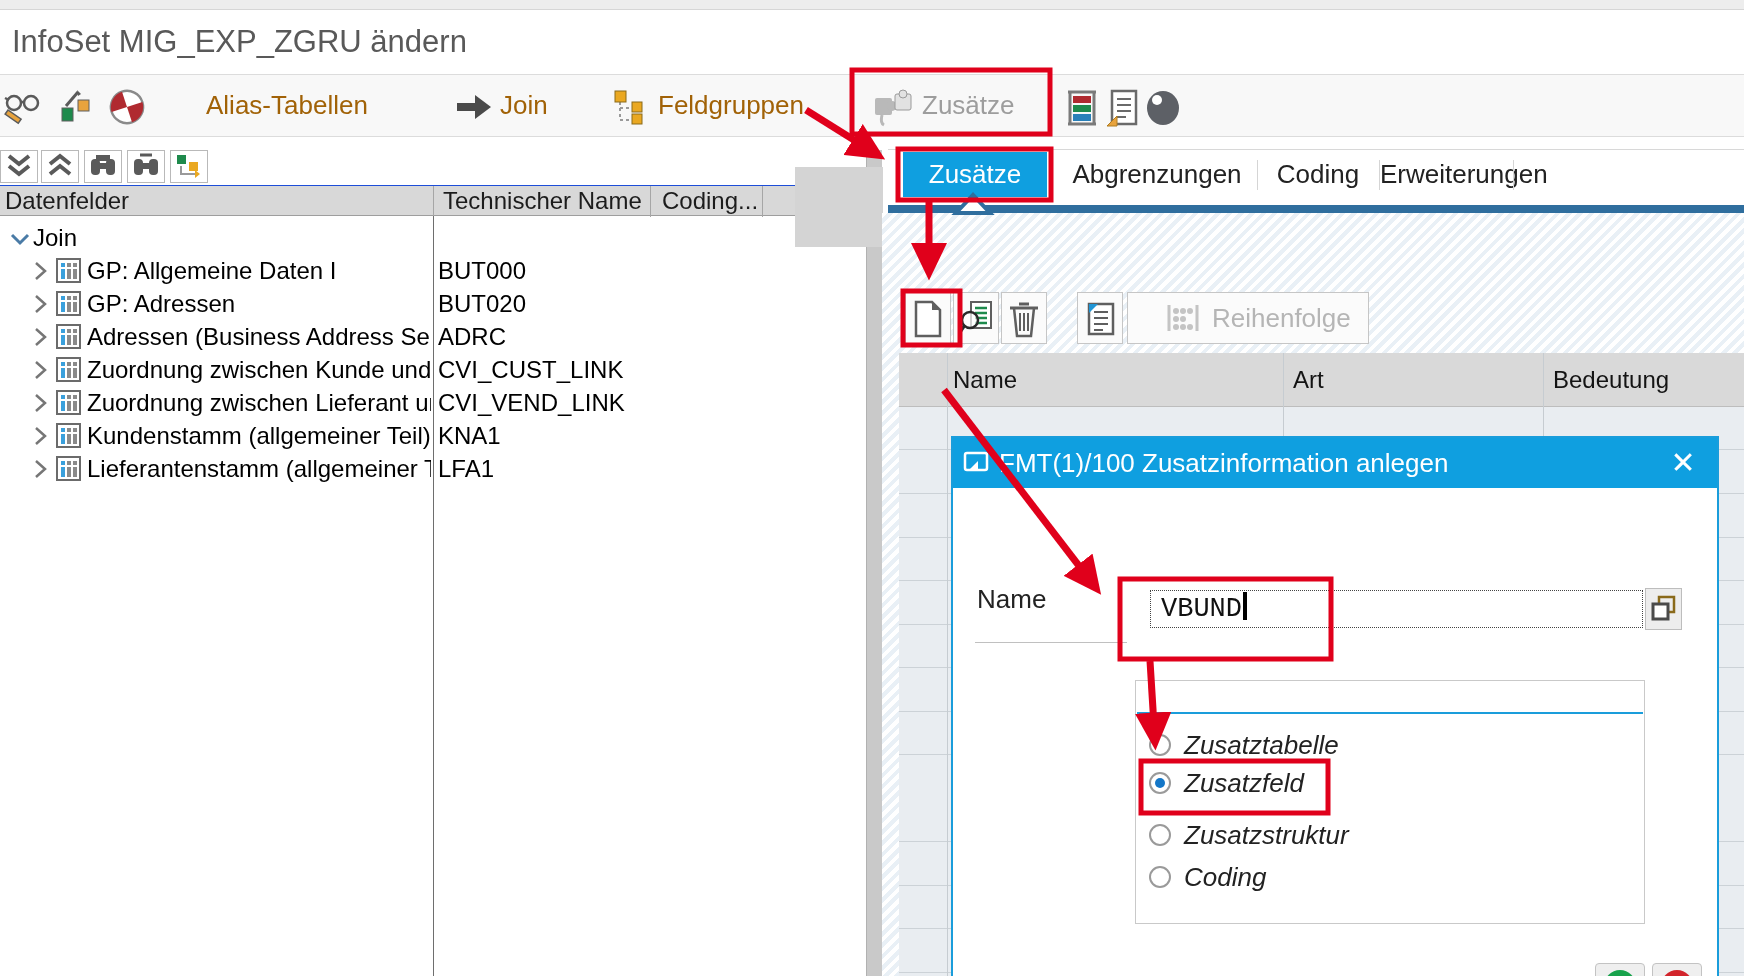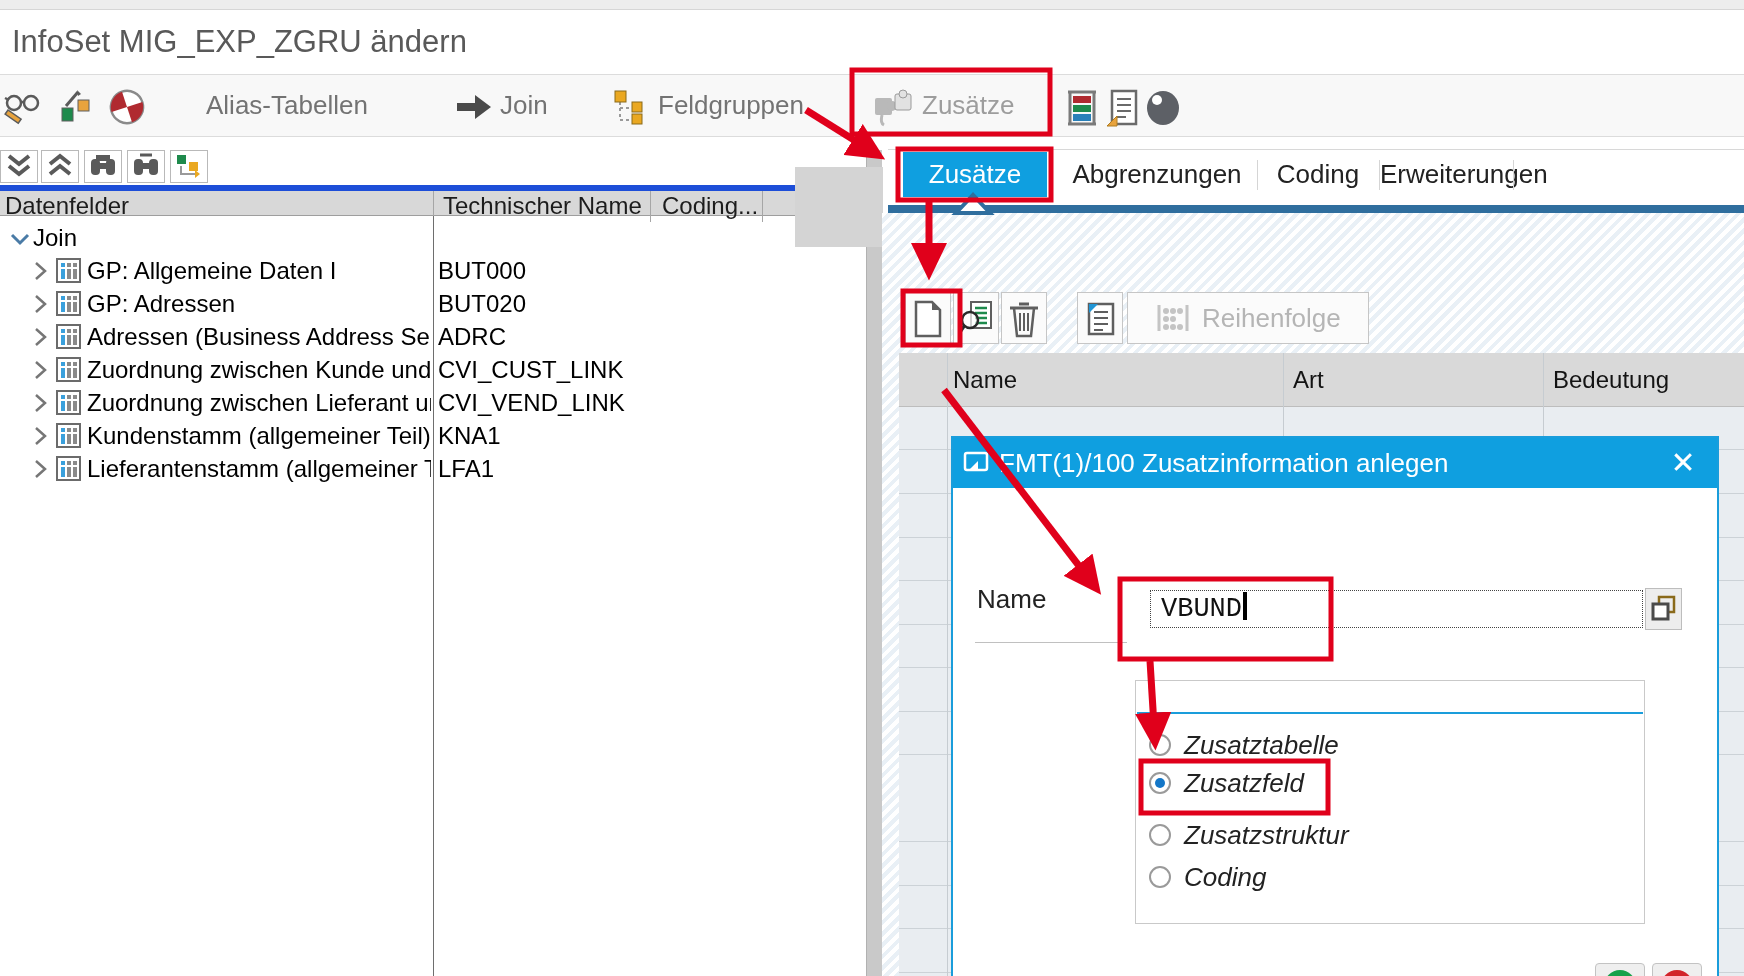--- a/index.html
+++ b/index.html
@@ -5,30 +5,30 @@
   html,body{margin:0;padding:0;background:#fff;}
   #screen{position:relative;width:1744px;height:976px;overflow:hidden;
           font-family:"Liberation Sans",sans-serif;background:#fff;color:#222;}
   .abs{position:absolute;}
   
   #topstrip{left:0;top:0;width:1744px;height:9px;background:#ededed;border-bottom:1px solid #d6d6d6;}
   #titlebar{left:0;top:10px;width:1744px;height:64px;background:#fff;}
   #page-title{left:12px;top:0;height:64px;line-height:64px;font-size:31px;color:#595959;white-space:nowrap;}
   #main-toolbar{left:0;top:74px;width:1744px;height:63px;background:#f8f8f8;
                 border-top:1px solid #dcdcdc;border-bottom:1px solid #dcdcdc;box-sizing:border-box;}
-  .tb-label{top:0;height:61px;line-height:61px;font-size:26px;color:#737373;white-space:nowrap;}
+  .tb-label{top:0;height:61px;line-height:61px;font-size:26px;color:#a16207;white-space:nowrap;}
   .tb-label.dim{color:#9d9d9d;}
   .tb-icon{top:13px;width:38px;height:38px;}
   
   .mini-btn{top:150px;width:38px;height:33px;background:#fff;border:1px solid #b9b9b9;box-sizing:border-box;}
   .mini-btn svg{display:block;margin:2px auto 0;}
   
   #left-panel{left:0;top:185px;width:866px;height:791px;background:#fff;}
   #lp-header{left:0;top:0;width:866px;height:31px;background:#d8d8d8;
-             border-top:6px solid #1d4ed8;border-bottom:1px solid #9e9e9e;box-sizing:border-box;}
+             border-top:1px solid #1d4ed8;border-bottom:1px solid #9e9e9e;box-sizing:border-box;}
   .lp-h{top:0;height:29px;line-height:29px;font-size:24px;color:#1c1c1c;white-space:nowrap;}
   .lp-hdiv{top:0;width:1px;height:31px;background:#a6a6a6;}
   #lp-vline{left:433px;top:31px;width:1px;height:760px;background:#6e6e6e;}
   .tree-row{left:0;width:866px;height:33px;}
   .tr-label{top:2px;font-size:24px;color:#000;white-space:nowrap;overflow:hidden;height:30px;line-height:30px;}
   .tr-tech{left:438px;top:2px;font-size:24px;color:#000;white-space:nowrap;height:30px;line-height:30px;}
   .tr-chev{top:6px;}
   .tr-ticon{left:56px;top:4px;}
   
   #splitter{left:866px;top:150px;width:16px;height:826px;background:#c9c9c9;border-left:1px solid #b1b1b1;box-sizing:border-box;}
@@ -37,21 +37,21 @@
   #tabrow-bg{left:888px;top:149px;width:856px;height:56px;background:#fff;border-top:1px solid #d8d8d8;box-sizing:border-box;}
   .tab{top:152px;height:45px;line-height:45px;font-size:26px;color:#222;text-align:center;}
   .tab.active{background:#0f9fe0;color:#fff;}
   .tab-sep{top:160px;width:1px;height:30px;background:#d5d5d5;}
   #tab-underline{left:888px;top:205px;width:856px;height:8px;background:#2f6e9e;}
   #stripes{left:882px;top:213px;width:862px;height:763px;
            background:repeating-linear-gradient(135deg,#ffffff 0 4px,#e9f0f6 4px 8px);}
   
   .c-btn{top:292px;height:52px;background:#fbfbfb;border:1px solid #c6c6c6;box-sizing:border-box;}
   .c-btn svg{display:block;margin:7px auto 0;}
-  #btn-reihenfolge{display:flex;align-items:center;gap:12px;padding-left:28px;}
+  #btn-reihenfolge{display:flex;align-items:center;gap:12px;padding-left:38px;}
   #btn-reihenfolge svg{margin:0;}
   #reihenfolge-label{font-size:26px;color:#b5b5b5;}
   
   #grid-header{left:899px;top:353px;width:845px;height:54px;background:#d9d9d9;border-bottom:1px solid #bdbdbd;box-sizing:border-box;}
   .gh{top:0;height:54px;line-height:54px;font-size:24px;color:#141414;white-space:nowrap;}
   #grid-rows{left:899px;top:407px;width:845px;height:569px;
              background:repeating-linear-gradient(#e9edf1 0 42.5px,#ccd2d7 42.5px 43.5px);}
   .grid-vline{top:353px;width:1px;height:623px;background:#c6ccd1;}
   
   #dialog{left:951px;top:436px;width:768px;height:545px;background:#fff;

